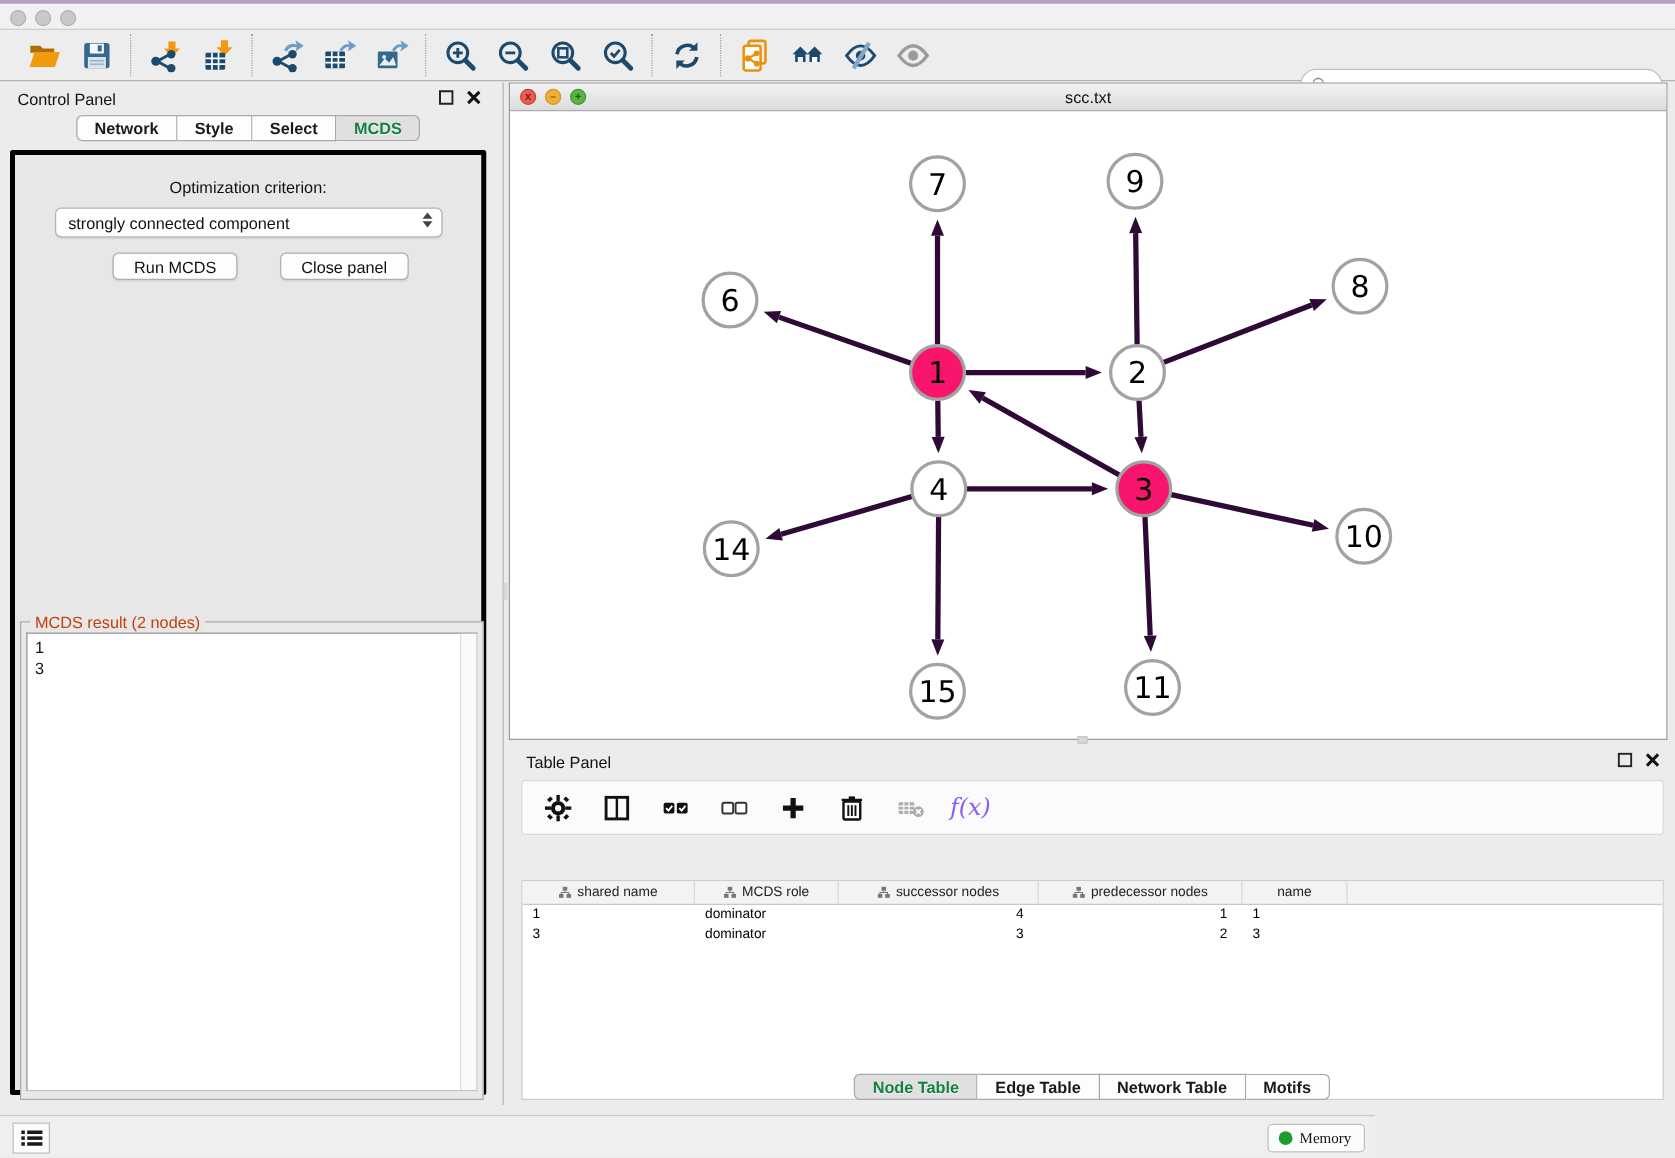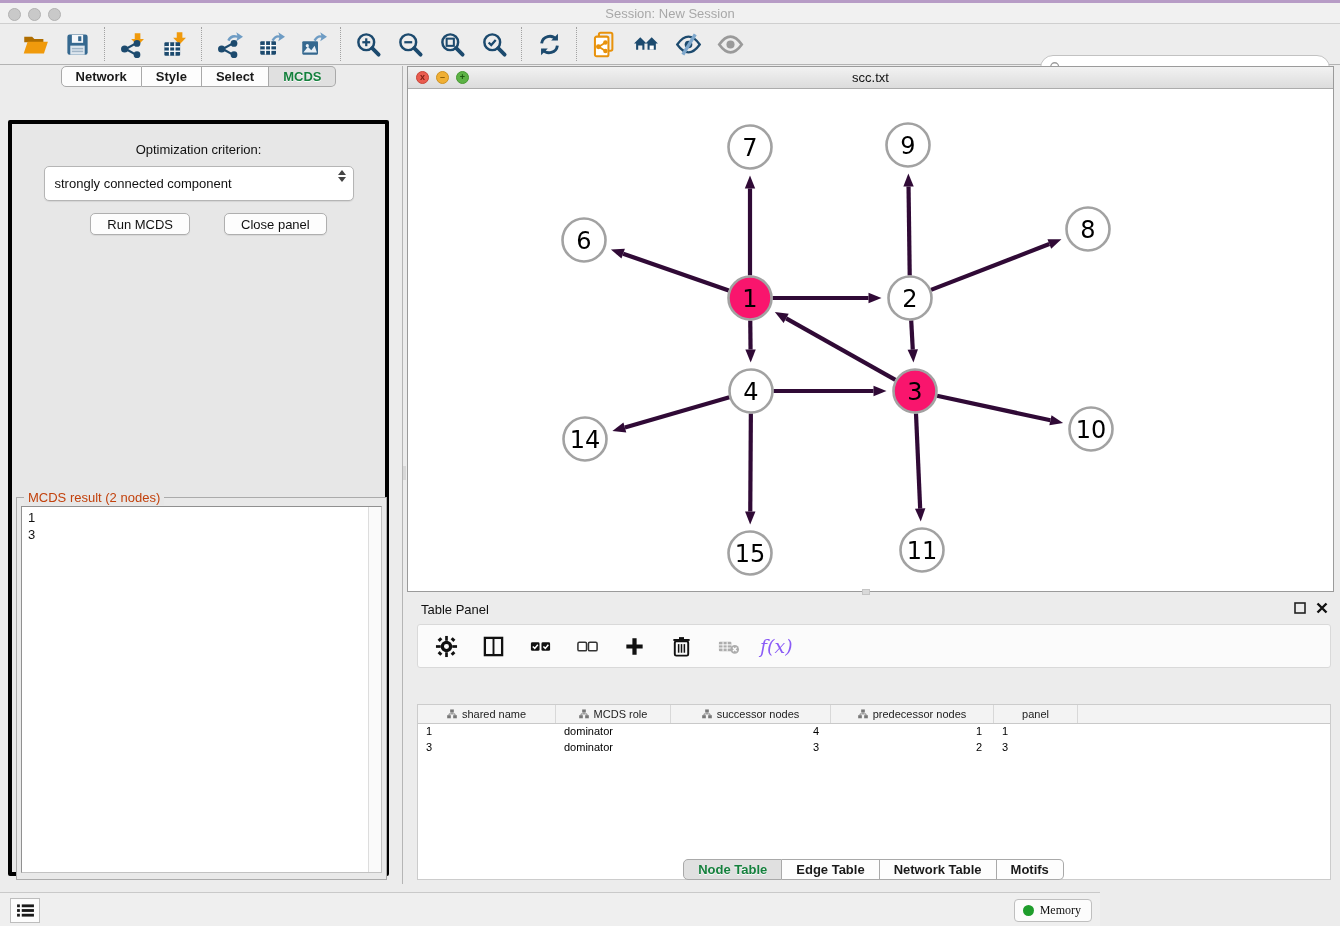--- a/index.html
+++ b/index.html
@@ -30,21 +30,21 @@
 
   .seg-row { display:flex; justify-content:center; }
   .seg { display:flex; }
   .seg .segbtn { height:21px; padding:0 14px; background:#FDFDFD; border:1px solid #A9A9A9; border-left:none; font-size:13px; font-weight:bold; color:#1A1A1A; display:flex; align-items:center; cursor:pointer; }
   .seg .segbtn:first-child { border-left:1px solid #A9A9A9; border-radius:5px 0 0 5px; }
   .seg .segbtn:last-child { border-radius:0 5px 5px 0; }
   .seg .segbtn.sel { background:#E0E0E0; color:#15803d; text-shadow:0 1px 0 rgba(255,255,255,.9); cursor:default; }
 
   .cbody { position:absolute; left:8px; top:54px; width:381px; height:756px; background:#E7E7E7; border:4px solid #000000; border-radius:2px; }
   .opt-label { margin-top:18px; text-align:center; font-size:13px; color:#111; }
-  .combo { position:relative; margin:9px auto 0; width:310px; height:35px; background:#fff; border:1px solid #B5B5B5; border-radius:5px; font-size:13px; color:#111; display:flex; align-items:center; padding-left:10px; cursor:pointer; box-shadow:0 1px 1px rgba(0,0,0,.08); }
+  .combo { position:relative; margin:9px auto 0; width:310px; height:24px; background:#fff; border:1px solid #B5B5B5; border-radius:5px; font-size:13px; color:#111; display:flex; align-items:center; padding-left:10px; cursor:pointer; box-shadow:0 1px 1px rgba(0,0,0,.08); }
   .combo .arrows { position:absolute; right:7px; top:3px; display:flex; flex-direction:column; gap:2px; }
   .combo .arrows i { width:0; height:0; border-left:4px solid transparent; border-right:4px solid transparent; }
   .combo .arrows i.up { border-bottom:5px solid #444; }
   .combo .arrows i.dn { border-top:5px solid #444; }
   .btnrow { margin-top:12px; display:flex; justify-content:center; gap:14px; }
   .pushbtn { height:22px; padding:0 16px; background:#FDFDFD; border:1px solid #AFAFAF; border-radius:5px; font-size:13px; color:#111; display:flex; align-items:center; cursor:pointer; box-shadow:0 1px 1px rgba(0,0,0,.07);margin-left:20px; }
 
   .groupbox { position:absolute; left:4px; top:373px; width:371px; height:383px; border:1px solid #ABABAB; background:#E9E9E9; }
   .groupbox .gtitle { position:absolute; left:7px; top:-8px; background:#E7E7E7; padding:0 4px; font-size:13px; color:#c2410c; }
   .resultarea { position:absolute; left:4px; top:8px; right:4px; bottom:6px; background:#fff; border:1px solid #909090; border-right-color:#C2C2C2; border-bottom-color:#C2C2C2; font-size:13px; color:#111; padding:2px 0 0 6px; }
@@ -92,21 +92,20 @@
 </style>
 </head>
 <body>
 
 <div class="titlebar">
   <div class="traffic-main">
     <div class="dot"></div>
     <div class="dot"></div>
     <div class="dot"></div>
   </div>
-  <div class="title-main">Session: New Session</div>
 </div>
 
 <div class="toolbar">
   <div class="tgroup">
     <div class="ticon">
       <svg viewBox="0 0 24 24">
           <path d="M2 5h7l2 2h8v3H2z" fill="#B06E00"></path>
           <path d="M1.5 20 5 9.5h18L19.5 20z" fill="#F09A0C"></path>
         </svg>
     </div>
@@ -269,20 +268,31 @@
   <div class="search-wrap">
     <svg viewBox="0 0 16 16">
         <circle cx="6.5" cy="6.5" r="4.5" fill="none" stroke="#9B9B9B" stroke-width="1.5"></circle>
         <line x1="10" y1="10" x2="14" y2="14" stroke="#9B9B9B" stroke-width="1.5"></line>
       </svg>
     <input placeholder="" style="">
   </div>
 </div>
 
 <div class="cpanel">
+  <div class="panel-head">
+    <span class="ptitle">Control Panel</span>
+    <span class="pbtns">
+      <svg viewBox="0 0 12 12">
+          <rect x="1" y="1" width="10" height="10" fill="none" stroke="#222" stroke-width="1.6"></rect>
+        </svg>
+      <svg viewBox="0 0 12 12">
+          <path d="M1.5 1.5 10.5 10.5 M10.5 1.5 1.5 10.5" stroke="#111" stroke-width="2.4"></path>
+        </svg>
+    </span>
+  </div>
   <div class="seg-row">
       <div class="seg" id="cp-tabs">
         <div class="segbtn">Network</div>
         <div class="segbtn">Style</div>
         <div class="segbtn">Select</div>
         <div class="segbtn sel">MCDS</div>
       </div>
     </div>
 
   <div class="cbody">
@@ -516,21 +526,21 @@
                 <rect x="3.5" y="0.5" width="4" height="3.4"></rect>
                 <rect x="0.2" y="6.8" width="4" height="3.4"></rect>
                 <rect x="6.8" y="6.8" width="4" height="3.4"></rect>
               </g>
               <path d="M5.5 3.9v1.5M2.2 6.8V5.4h6.6v1.4" stroke="#777" fill="none" stroke-width="0.9"></path>
             </svg>
           </span>
           <span>predecessor nodes</span>
         </div>
         <div class="th" style="width: 84px;">
-          <span>panel</span>
+          <span>name</span>
         </div>
       </div>
     <div id="table-body">
         <div class="trow">
           <div class="td" style="width: 138px;">1</div>
           <div class="td" style="width: 115px;">dominator</div>
           <div class="td r" style="width: 160px;">4</div>
           <div class="td r" style="width: 163px;">1</div>
           <div class="td" style="width: 84px;">1</div>
         </div>

